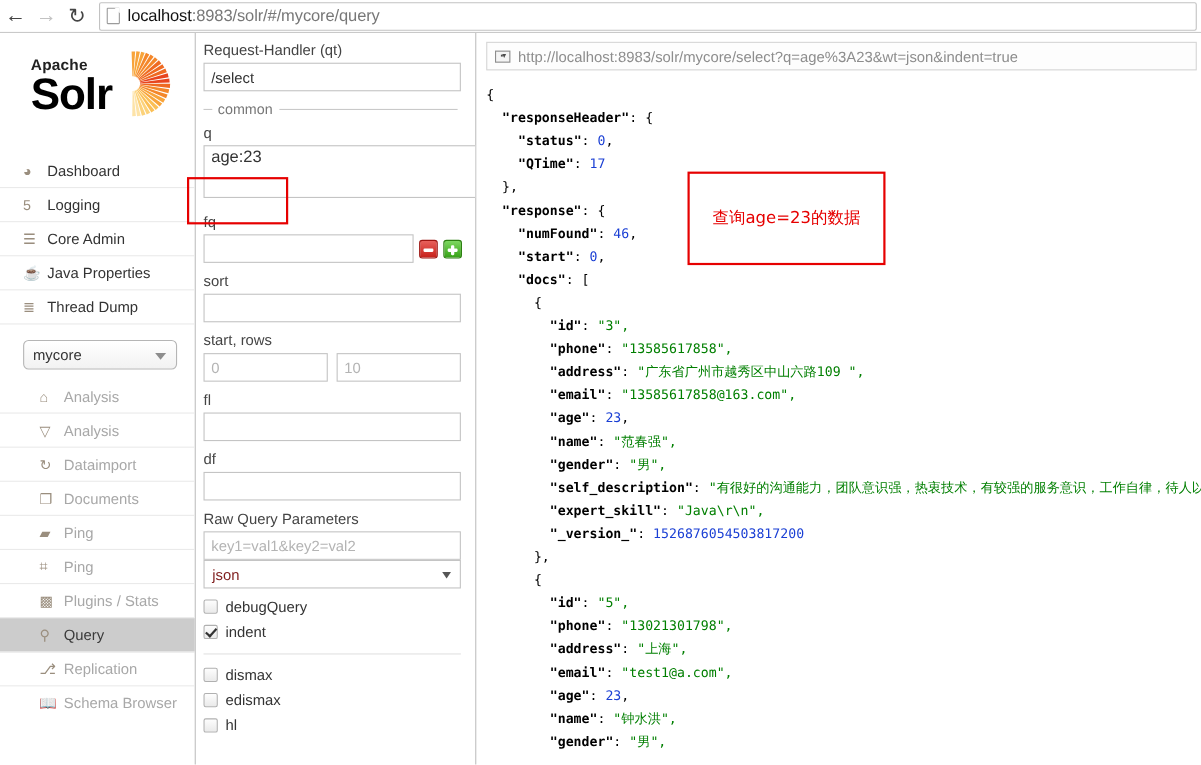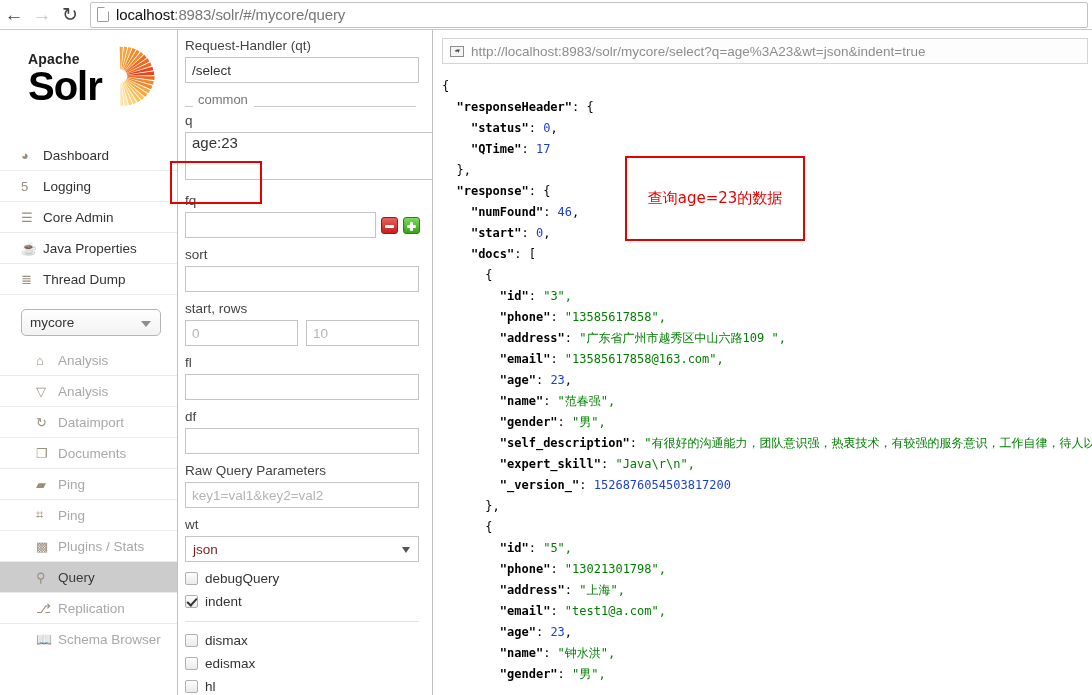--- a/index.html
+++ b/index.html
@@ -160,21 +160,21 @@
     width: 264px; height: 48px;
     border: 1px solid #c4c4c4;
     background: #fff;
     font-size: 15px; color: #333;
     padding: 1px 6px;
     resize: none;
     font-family: "Liberation Sans", sans-serif;
     outline: none;
   }
   .legend-row {
-    display: flex; align-items: flex-end;
+    display: flex; align-items: center;
     margin: 9px 0 6px 0;
     color: #777; font-size: 13px;
   }
   .legend-row .dash { width: 8px; border-top: 1px solid #c9c9c9; margin-right: 5px; }
   .legend-row .rule { flex: 1; border-top: 1px solid #c9c9c9; margin-left: 6px; }
 
   .row-gap { margin-top: 9px; }
   .fq-row { display: flex; align-items: center; gap: 5px; }
   .fq-row .txt-input { width: 196px; }
   .sq-btn {
@@ -460,21 +460,20 @@
 
     <div class="fld-label row-gap">fl</div>
     <input class="txt-input" value="" style="">
 
     <div class="fld-label row-gap">df</div>
     <input class="txt-input" value="" style="">
 
     <div class="fld-label row-gap">Raw Query Parameters</div>
     <input class="txt-input" placeholder="key1=val1&amp;key2=val2" style="">
 
-    <div class="fld-label row-gap">wt</div>
     <div id="wt-select">
       <span>json</span>
       <span class="caret"></span>
     </div>
 
     <div style="height:5px"></div>
     <div id="cb-group-1">
         <div class="cb-row">
           <span class="cb"></span>
           <span>debugQuery</span>

